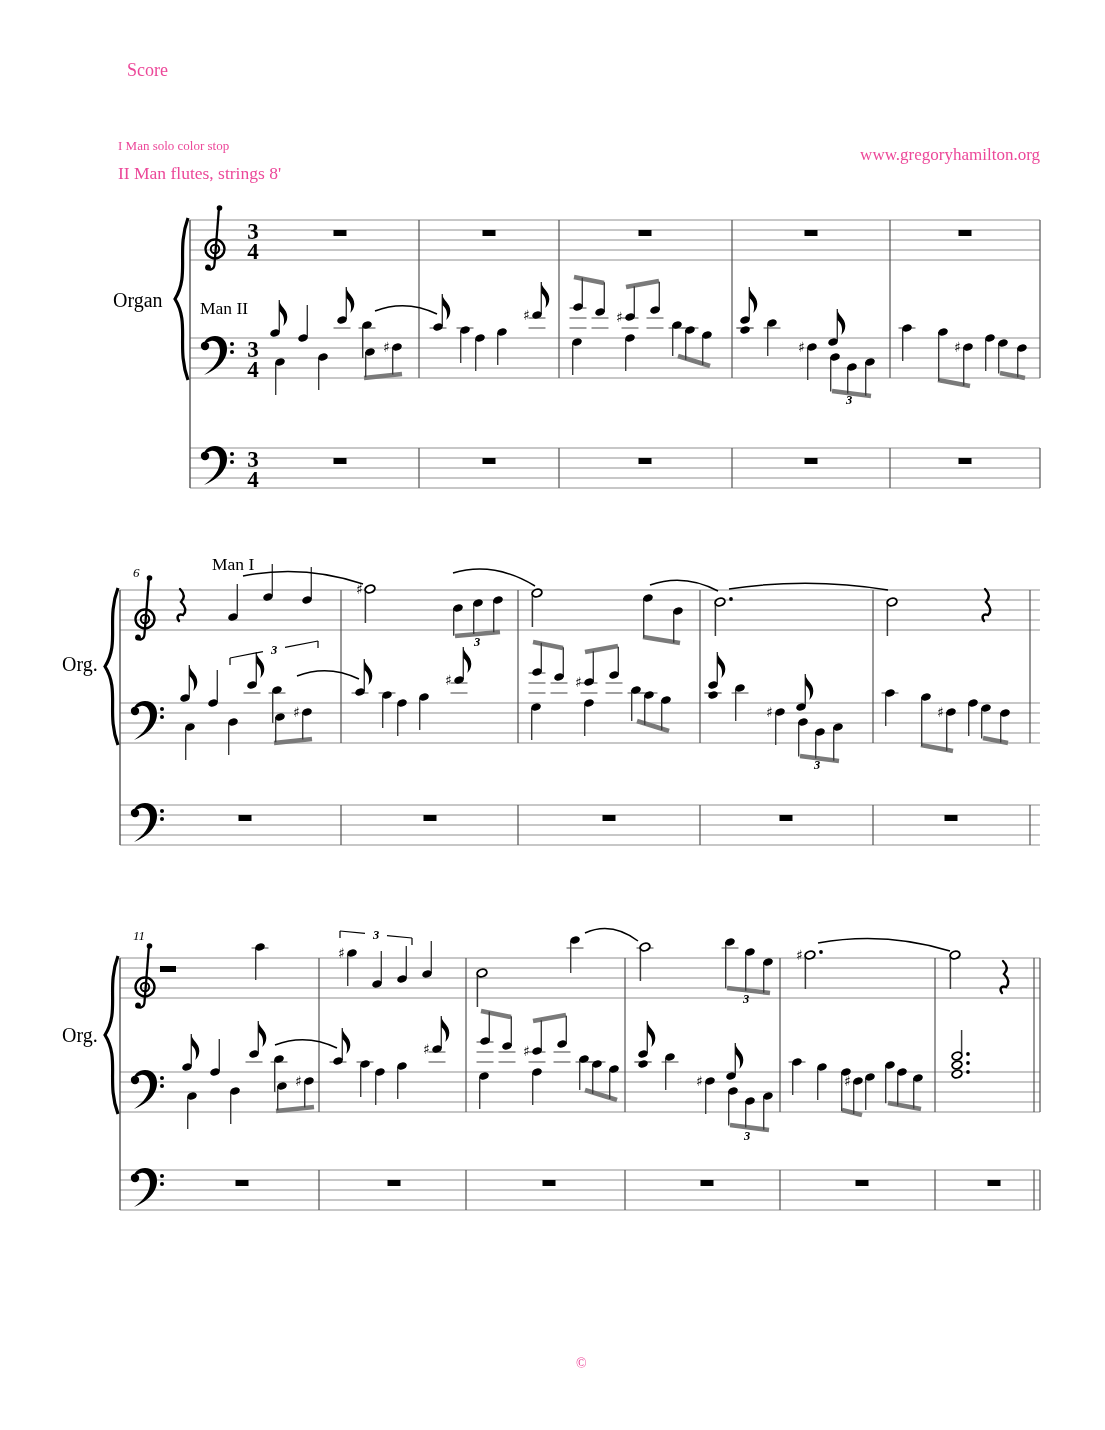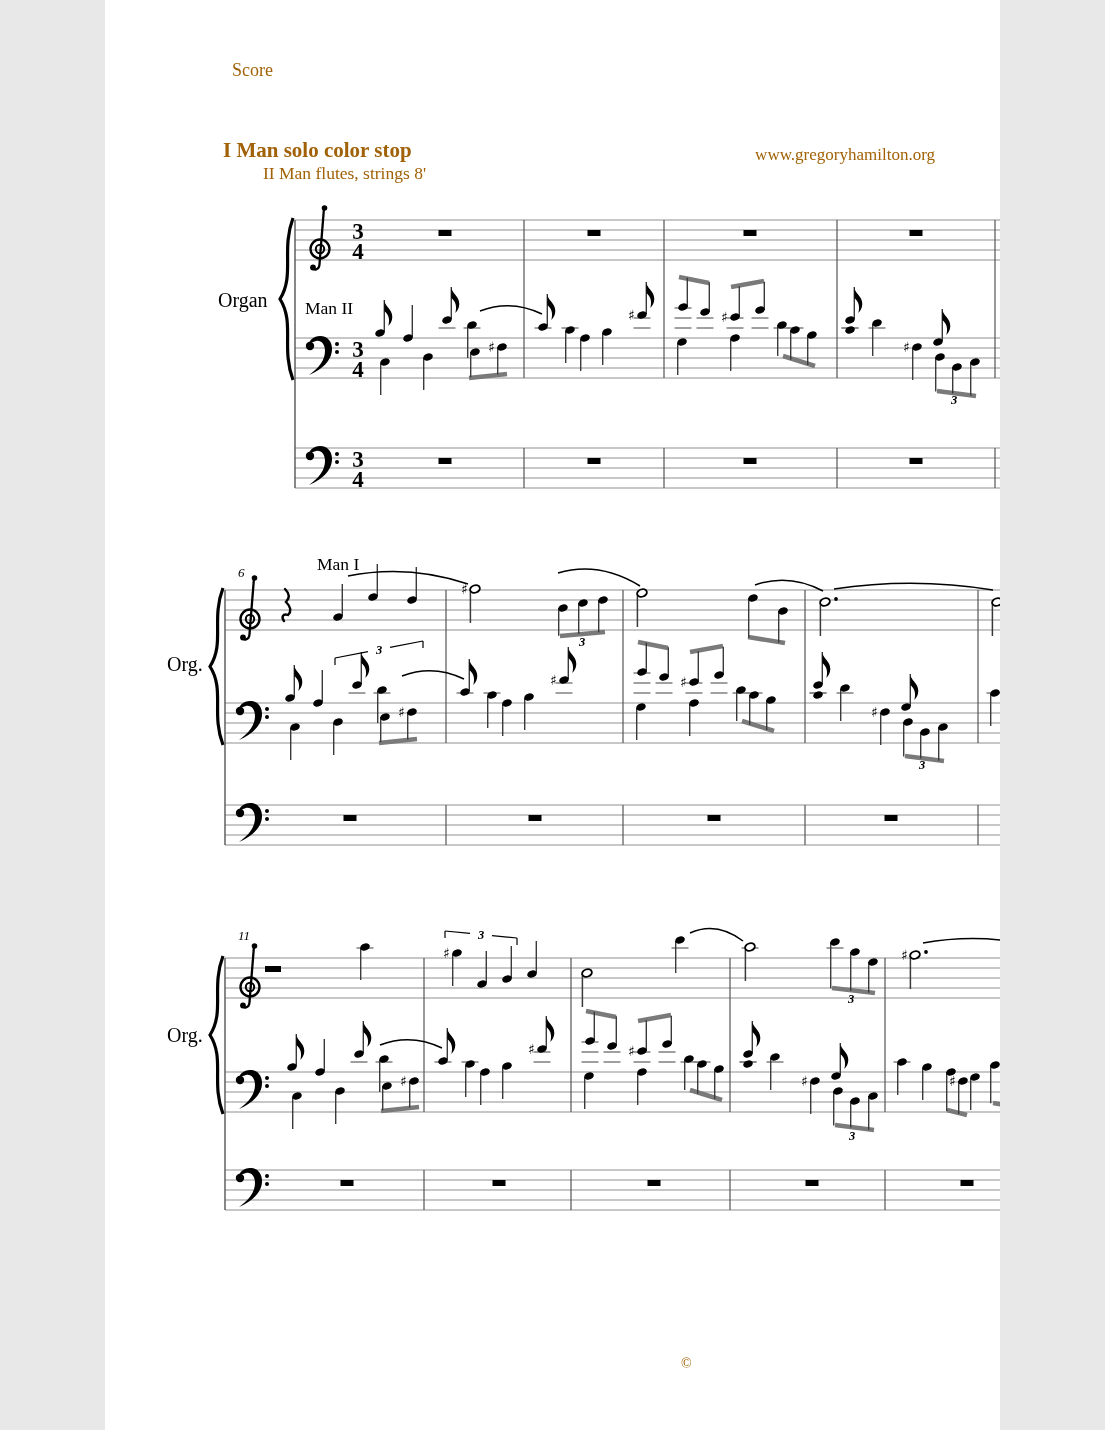--- a/index.html
+++ b/index.html
@@ -1,26 +1,26 @@
 <!DOCTYPE html>
 <html><head>
 <meta charset="utf-8">
 <style>
   html,body{margin:0;padding:0;background:#e8e8e8;}
   .page{
-    position:relative;width:895px;height:1430px;background:#ffffff;
+    position:relative;width:1105px;height:1430px;background:#ffffff;
     margin:0 auto;overflow:hidden;
-    font-family:"Liberation Serif","DejaVu Serif",serif;color:#a16207;
+    font-family:"Liberation Serif","DejaVu Serif",serif;color:#ec4899;
   }
   .hdr{position:absolute;white-space:nowrap;}
   #score-label{left:127px;top:60px;font-size:18px;}
   #page-title{left:388px;top:72px;font-size:35px;letter-spacing:0.5px;}
   #website{right:65px;top:145px;font-size:17px;}
-  #reg1{left:118px;top:138px;font-size:21px;font-weight:bold;}
-  #reg2{left:118px;top:163px;font-size:17.5px;margin-left:40px;}
+  #reg1{left:118px;top:138px;font-size:13px;}
+  #reg2{left:118px;top:163px;font-size:17.5px;}
   #copyright{left:576px;top:1356px;font-size:14px;}
   svg{position:absolute;left:0;top:0;}
 </style>
 </head>
 <body>
 
 <div class="page">
   <div class="hdr" id="score-label">Score</div>
   <div class="hdr" id="website">www.gregoryhamilton.org</div>
   <div class="hdr" id="reg1">I Man solo color stop</div>

